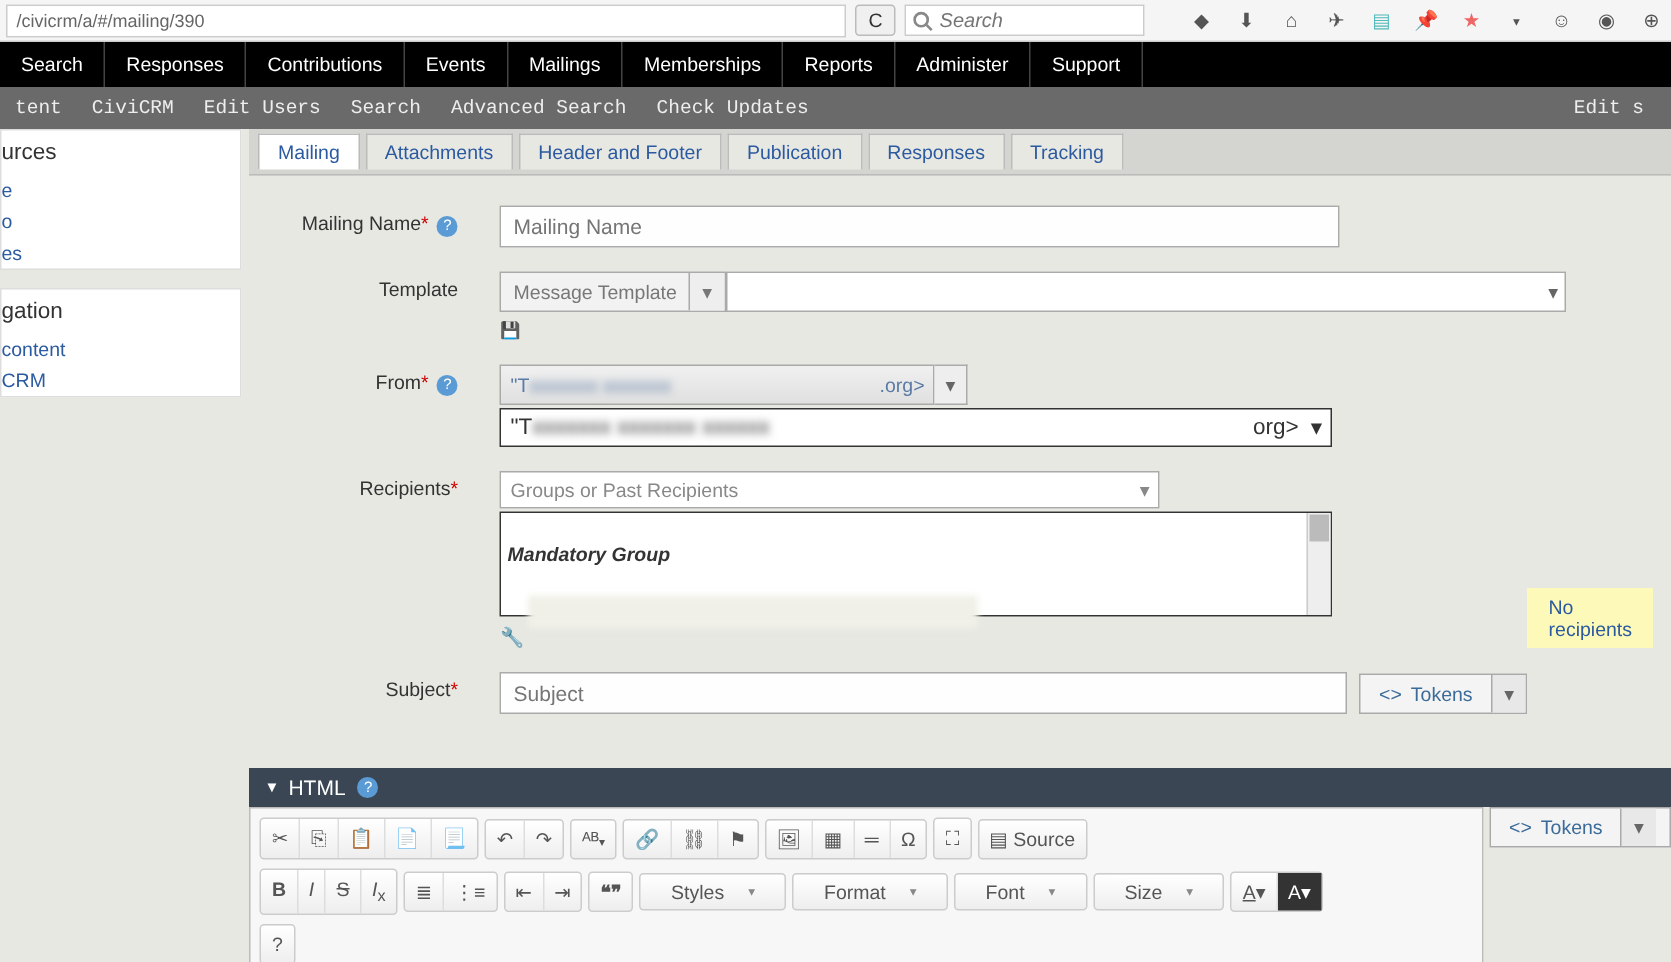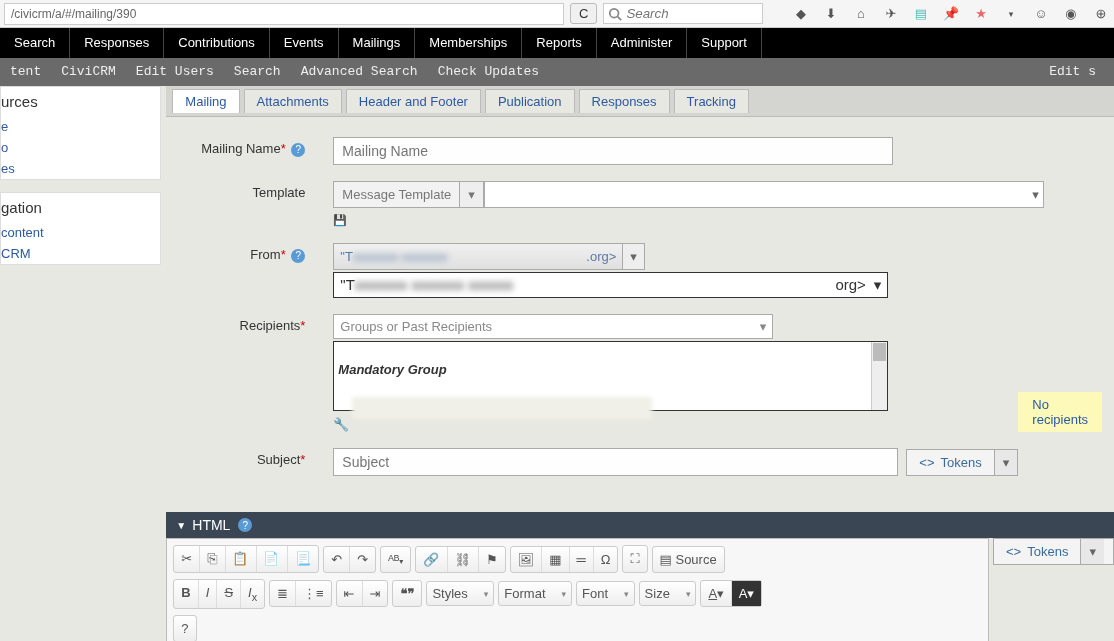--- a/index.html
+++ b/index.html
@@ -63,21 +63,21 @@
 .tokens-btn .car { border-left:1px solid #aaa; padding:5px 8px; background:#e8e8e8; color:#666;}
 
 .html-bar { background:#3a4653; color:#fff; padding:5px 10px; font-size:14px; display:flex; align-items:center; gap:6px; margin:8px 0 0 5px;}
 .html-bar .caret { font-size:10px;}
 .editor-wrap { display:flex; margin-left:5px;}
 .editor { flex:1; border:1px solid #bbb; background:#f7f7f7; padding:6px;}
 .ed-row { display:flex; gap:4px; margin-bottom:6px; flex-wrap:wrap; align-items:center;}
 .ed-group { display:inline-flex; border:1px solid #ccc; border-radius:3px; background:linear-gradient(#fff,#eee);}
 .ed-btn { padding:5px 7px; border-right:1px solid #ddd; color:#555; font-size:13px; min-width:18px; text-align:center;}
 .ed-btn:last-child { border-right:none;}
-.ed-sel { display:inline-flex; border:1px solid #ccc; border-radius:3px; background:linear-gradient(#fff,#eee); padding:4px 5px; gap:16px; align-items:center; color:#555;}
+.ed-sel { display:inline-flex; border:1px solid #ccc; border-radius:3px; background:linear-gradient(#fff,#eee); padding:4px 20px; gap:16px; align-items:center; color:#555;}
 .ed-sel .car2 { font-size:9px; color:#888;}
 .side-tokens { width:125px; padding-left:4px;}
 
 svg { display:block; }
 </style>
 </head>
 <body>
 
 <div class="browser-bar">
   <div class="url-bar">/civicrm/a/#/mailing/390</div>

